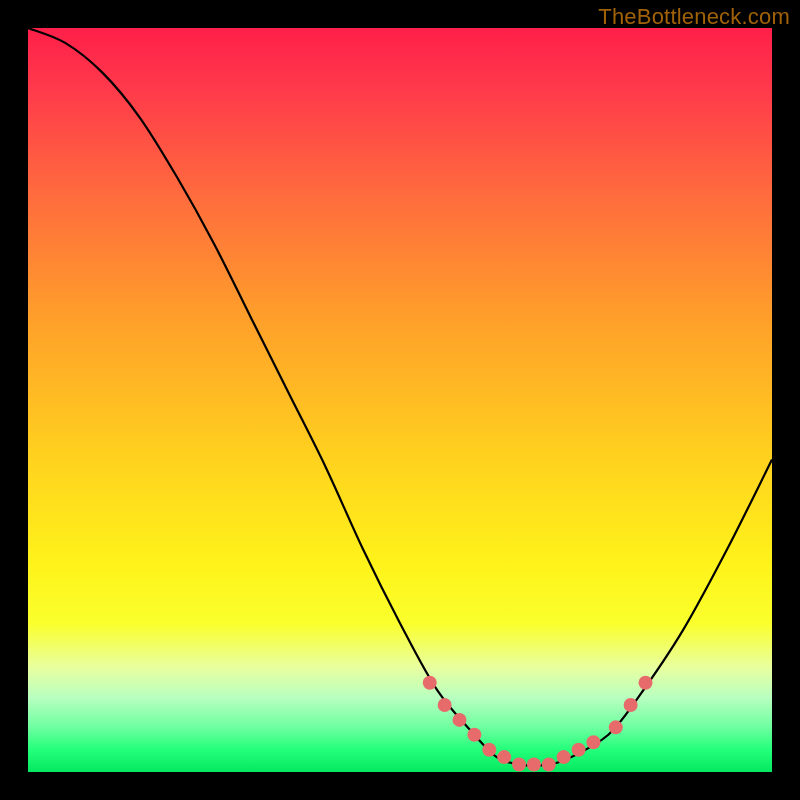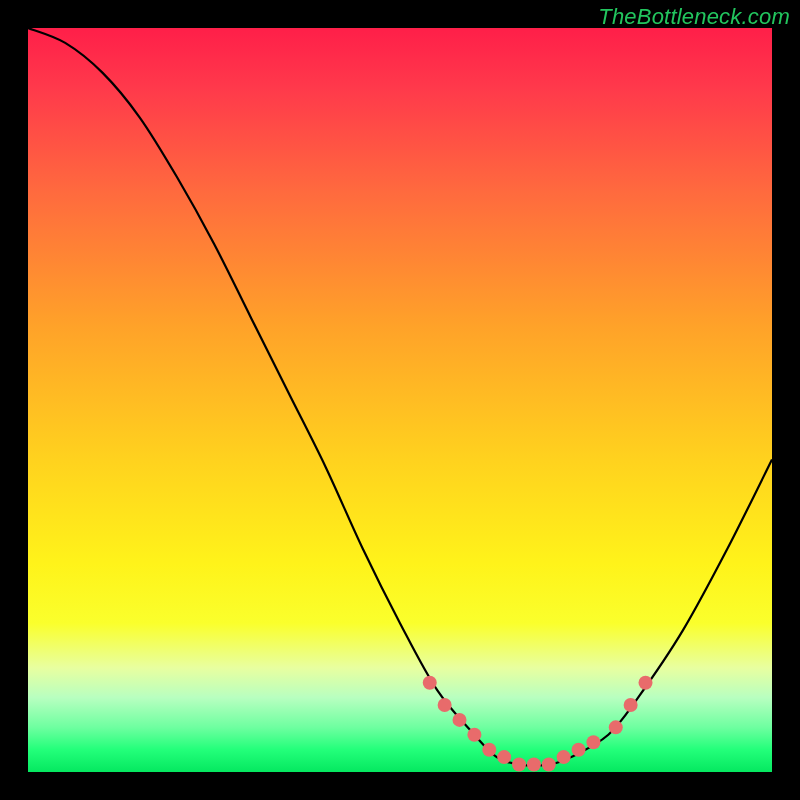--- a/index.html
+++ b/index.html
@@ -14,23 +14,22 @@
     position: absolute;
     inset: 0;
     background: #000;
   }
   .attribution {
     position: absolute;
     top: 4px;
     right: 10px;
     font-family: Arial, Helvetica, sans-serif;
     font-size: 22px;
-    color: #22c55e;
+    color: #a16207;
     letter-spacing: 0.2px;
-    font-style: italic;
   }
   .plot-box {
     position: absolute;
     left: 28px;
     top: 28px;
     width: 744px;
     height: 744px;
     overflow: hidden;
   }
   

